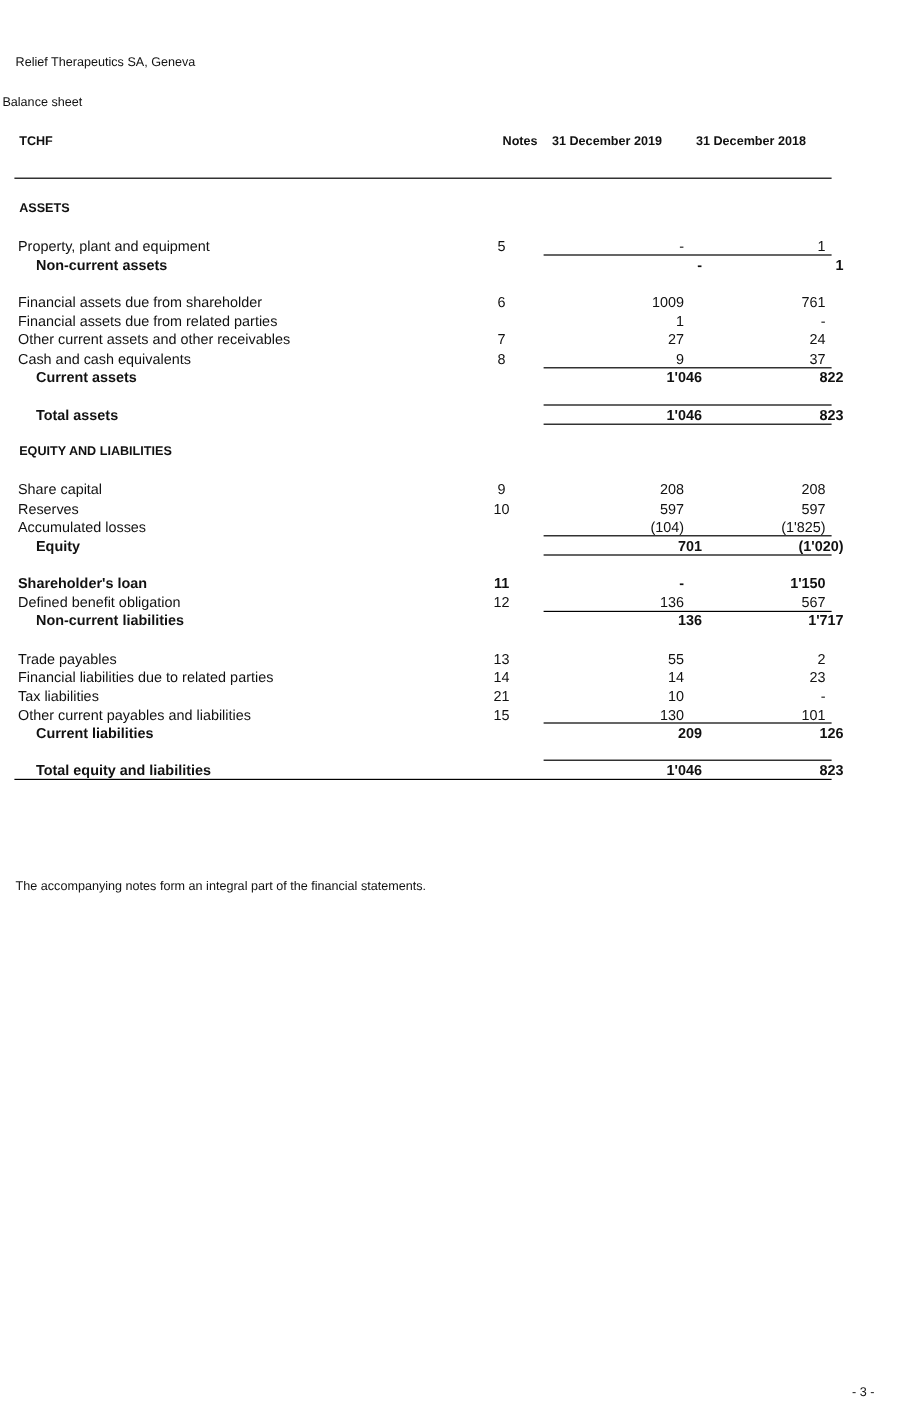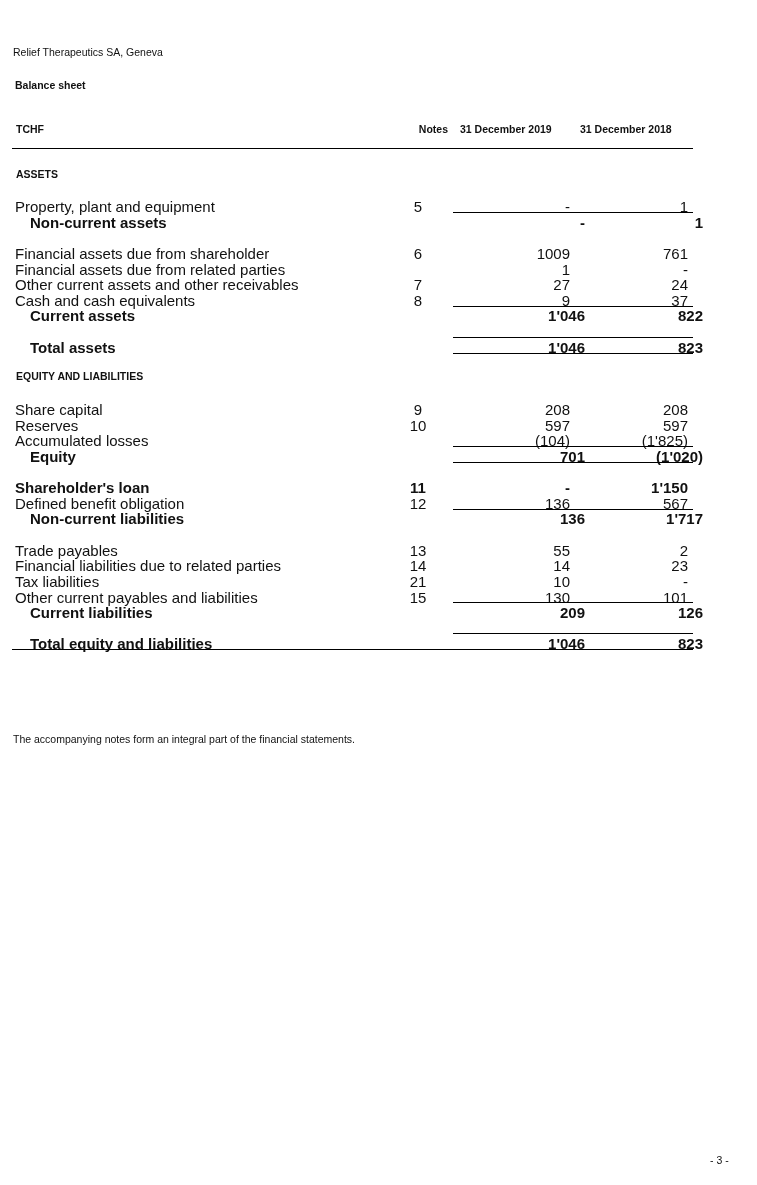--- a/index.html
+++ b/index.html
@@ -2,28 +2,28 @@
 <html><head>
 <meta charset="utf-8">
 <style>
   html, body { margin: 0; padding: 0; background: #ffffff; }
   body {
     width: 757px; height: 1185px; position: relative; overflow: hidden;
     font-family: "Liberation Sans", sans-serif; color: #111; font-size: 10.5px;
   }
   .abs { position: absolute; white-space: nowrap; }
   .company { left: 13px; top: 46px; font-size: 10.5px; }
-  .subtitle { left: 15px; top: 79px; font-size: 10.5px; font-weight: bold; }
-  .hdr { top: 123px; font-weight: bold; font-size: 10.5px; }
+  .subtitle { left: 2px; top: 79px; font-size: 10.5px; }
+  .hdr { top: 112px; font-weight: bold; font-size: 10.5px; }
   .h-unit { left: 16px; }
   .h-notes { left: 380px; width: 68px; text-align: right; }
   .h-y1 { left: 460px; width: 112px; text-align: left; }
   .h-y2 { left: 580px; width: 108px; text-align: left; }
   .hline { position: absolute; height: 1px; background: #000; }
-  .row { position: absolute; left: 0; width: 700px; height: 15px; font-size: 15px; }
+  .row { position: absolute; left: 0; width: 700px; height: 15px; font-size: 12px; }
   .row span { position: absolute; top: 0; white-space: nowrap; }
   .lbl { left: 15px; }
   .note { left: 400px; width: 36px; text-align: center; }
   .v1 { left: 460px; width: 110px; text-align: right; }
   .v2 { left: 580px; width: 108px; text-align: right; }
   .bold span { font-weight: bold; padding-left: 15px; }
   .section { font-weight: bold; }
   .footer-note { left: 13px; top: 733px; font-size: 10.5px; }
   .pagenum { left: 710px; top: 1154px; font-size: 10.5px; }
 </style>

